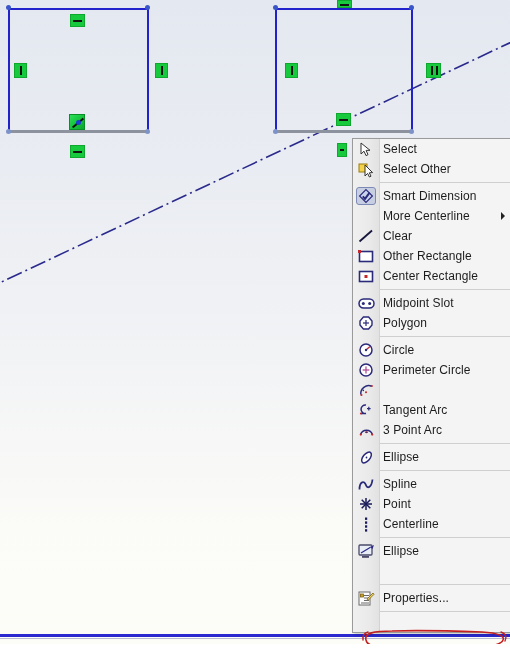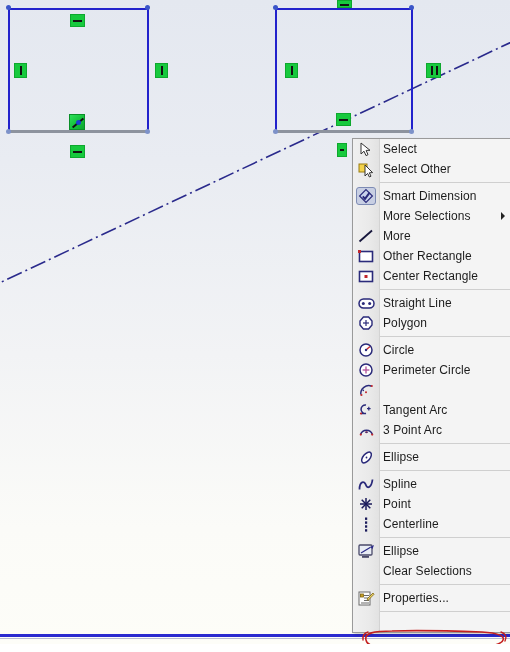--- a/index.html
+++ b/index.html
@@ -219,30 +219,30 @@
           <span class="mi-icon">
             <svg width="14" height="14" viewBox="0 0 14 14">
               <path d="M7,0.6 L13.4,7 L7,13.4 L0.6,7 Z" fill="#c9d2ec" stroke="#2a2a7a" stroke-width="1.2"></path>
               <path d="M3.8,7.3 L6,9.8 L10.6,3.6" fill="none" stroke="#2a2a7a" stroke-width="2"></path>
             </svg>
           </span>
           <span class="mi-label">Smart Dimension</span>
         </div>
         <div class="mi">
           <span class="mi-icon"></span>
-          <span class="mi-label">More Selections</span>
+          <span class="mi-label">More Centerline</span>
           <span class="mi-arrow"></span>
         </div>
         <div class="mi">
           <span class="mi-icon">
             <svg width="16" height="14" viewBox="0 0 16 14">
               <line x1="1.5" y1="12.5" x2="14" y2="1.5" stroke="#16163c" stroke-width="1.8"></line>
             </svg>
           </span>
-          <span class="mi-label">More</span>
+          <span class="mi-label">Clear</span>
         </div>
         <div class="mi">
           <span class="mi-icon">
             <svg width="16" height="13" viewBox="0 0 16 13">
               <rect x="1.5" y="1.5" width="13" height="10" fill="#fff" stroke="#2a2a7a" stroke-width="1.6"></rect>
               <rect x="0" y="0" width="3" height="3" fill="#c1272d"></rect>
             </svg>
           </span>
           <span class="mi-label">Other Rectangle</span>
         </div>
@@ -257,21 +257,21 @@
         </div>
         <div class="sep"></div>
         <div class="mi">
           <span class="mi-icon">
             <svg width="17" height="11" viewBox="0 0 17 11">
               <rect x="1" y="1" width="15" height="9" rx="4.5" fill="#fff" stroke="#2a2a7a" stroke-width="1.5"></rect>
               <circle cx="5.3" cy="5.5" r="1.5" fill="#2a2a7a"></circle>
               <circle cx="11.7" cy="5.5" r="1.5" fill="#2a2a7a"></circle>
             </svg>
           </span>
-          <span class="mi-label">Straight Line</span>
+          <span class="mi-label">Midpoint Slot</span>
         </div>
         <div class="mi">
           <span class="mi-icon">
             <svg width="14" height="14" viewBox="0 0 14 14">
               <path d="M4.4,1 L9.6,1 L13,5 L13,9 L9.6,13 L4.4,13 L1,9 L1,5 Z" fill="#fff" stroke="#2a2a7a" stroke-width="1.4"></path>
               <line x1="7" y1="4" x2="7" y2="10" stroke="#2a2a7a" stroke-width="1.2"></line>
               <line x1="4" y1="7" x2="10" y2="7" stroke="#2a2a7a" stroke-width="1.2"></line>
             </svg>
           </span>
           <span class="mi-label">Polygon</span>
@@ -383,21 +383,20 @@
               <rect x="1" y="1" width="13" height="10" rx="1" fill="#e9edf5" stroke="#4a4a6a" stroke-width="1.3"></rect>
               <rect x="4" y="12" width="7" height="1.8" fill="#4a4a6a"></rect>
               <path d="M12,3 L16,1 L14.5,5 Z" fill="#2b2b88"></path>
               <line x1="3" y1="9" x2="12.5" y2="3.2" stroke="#2b2b88" stroke-width="1.2"></line>
             </svg>
           </span>
           <span class="mi-label">Ellipse</span>
         </div>
         <div class="mi">
           <span class="mi-icon"></span>
-          <span class="mi-label">Clear Selections</span>
         </div>
         <div class="sep"></div>
         <div class="mi">
           <span class="mi-icon">
             <svg width="16" height="15" viewBox="0 0 16 15">
               <rect x="1" y="1" width="11" height="13" fill="#fdfdfd" stroke="#6a6a6a" stroke-width="1"></rect>
               <g fill="#6a6a6a">
                 <rect x="6" y="4" width="5" height="1"></rect>
                 <rect x="6" y="6.5" width="5" height="1"></rect>
                 <rect x="6" y="9" width="5" height="1"></rect>

